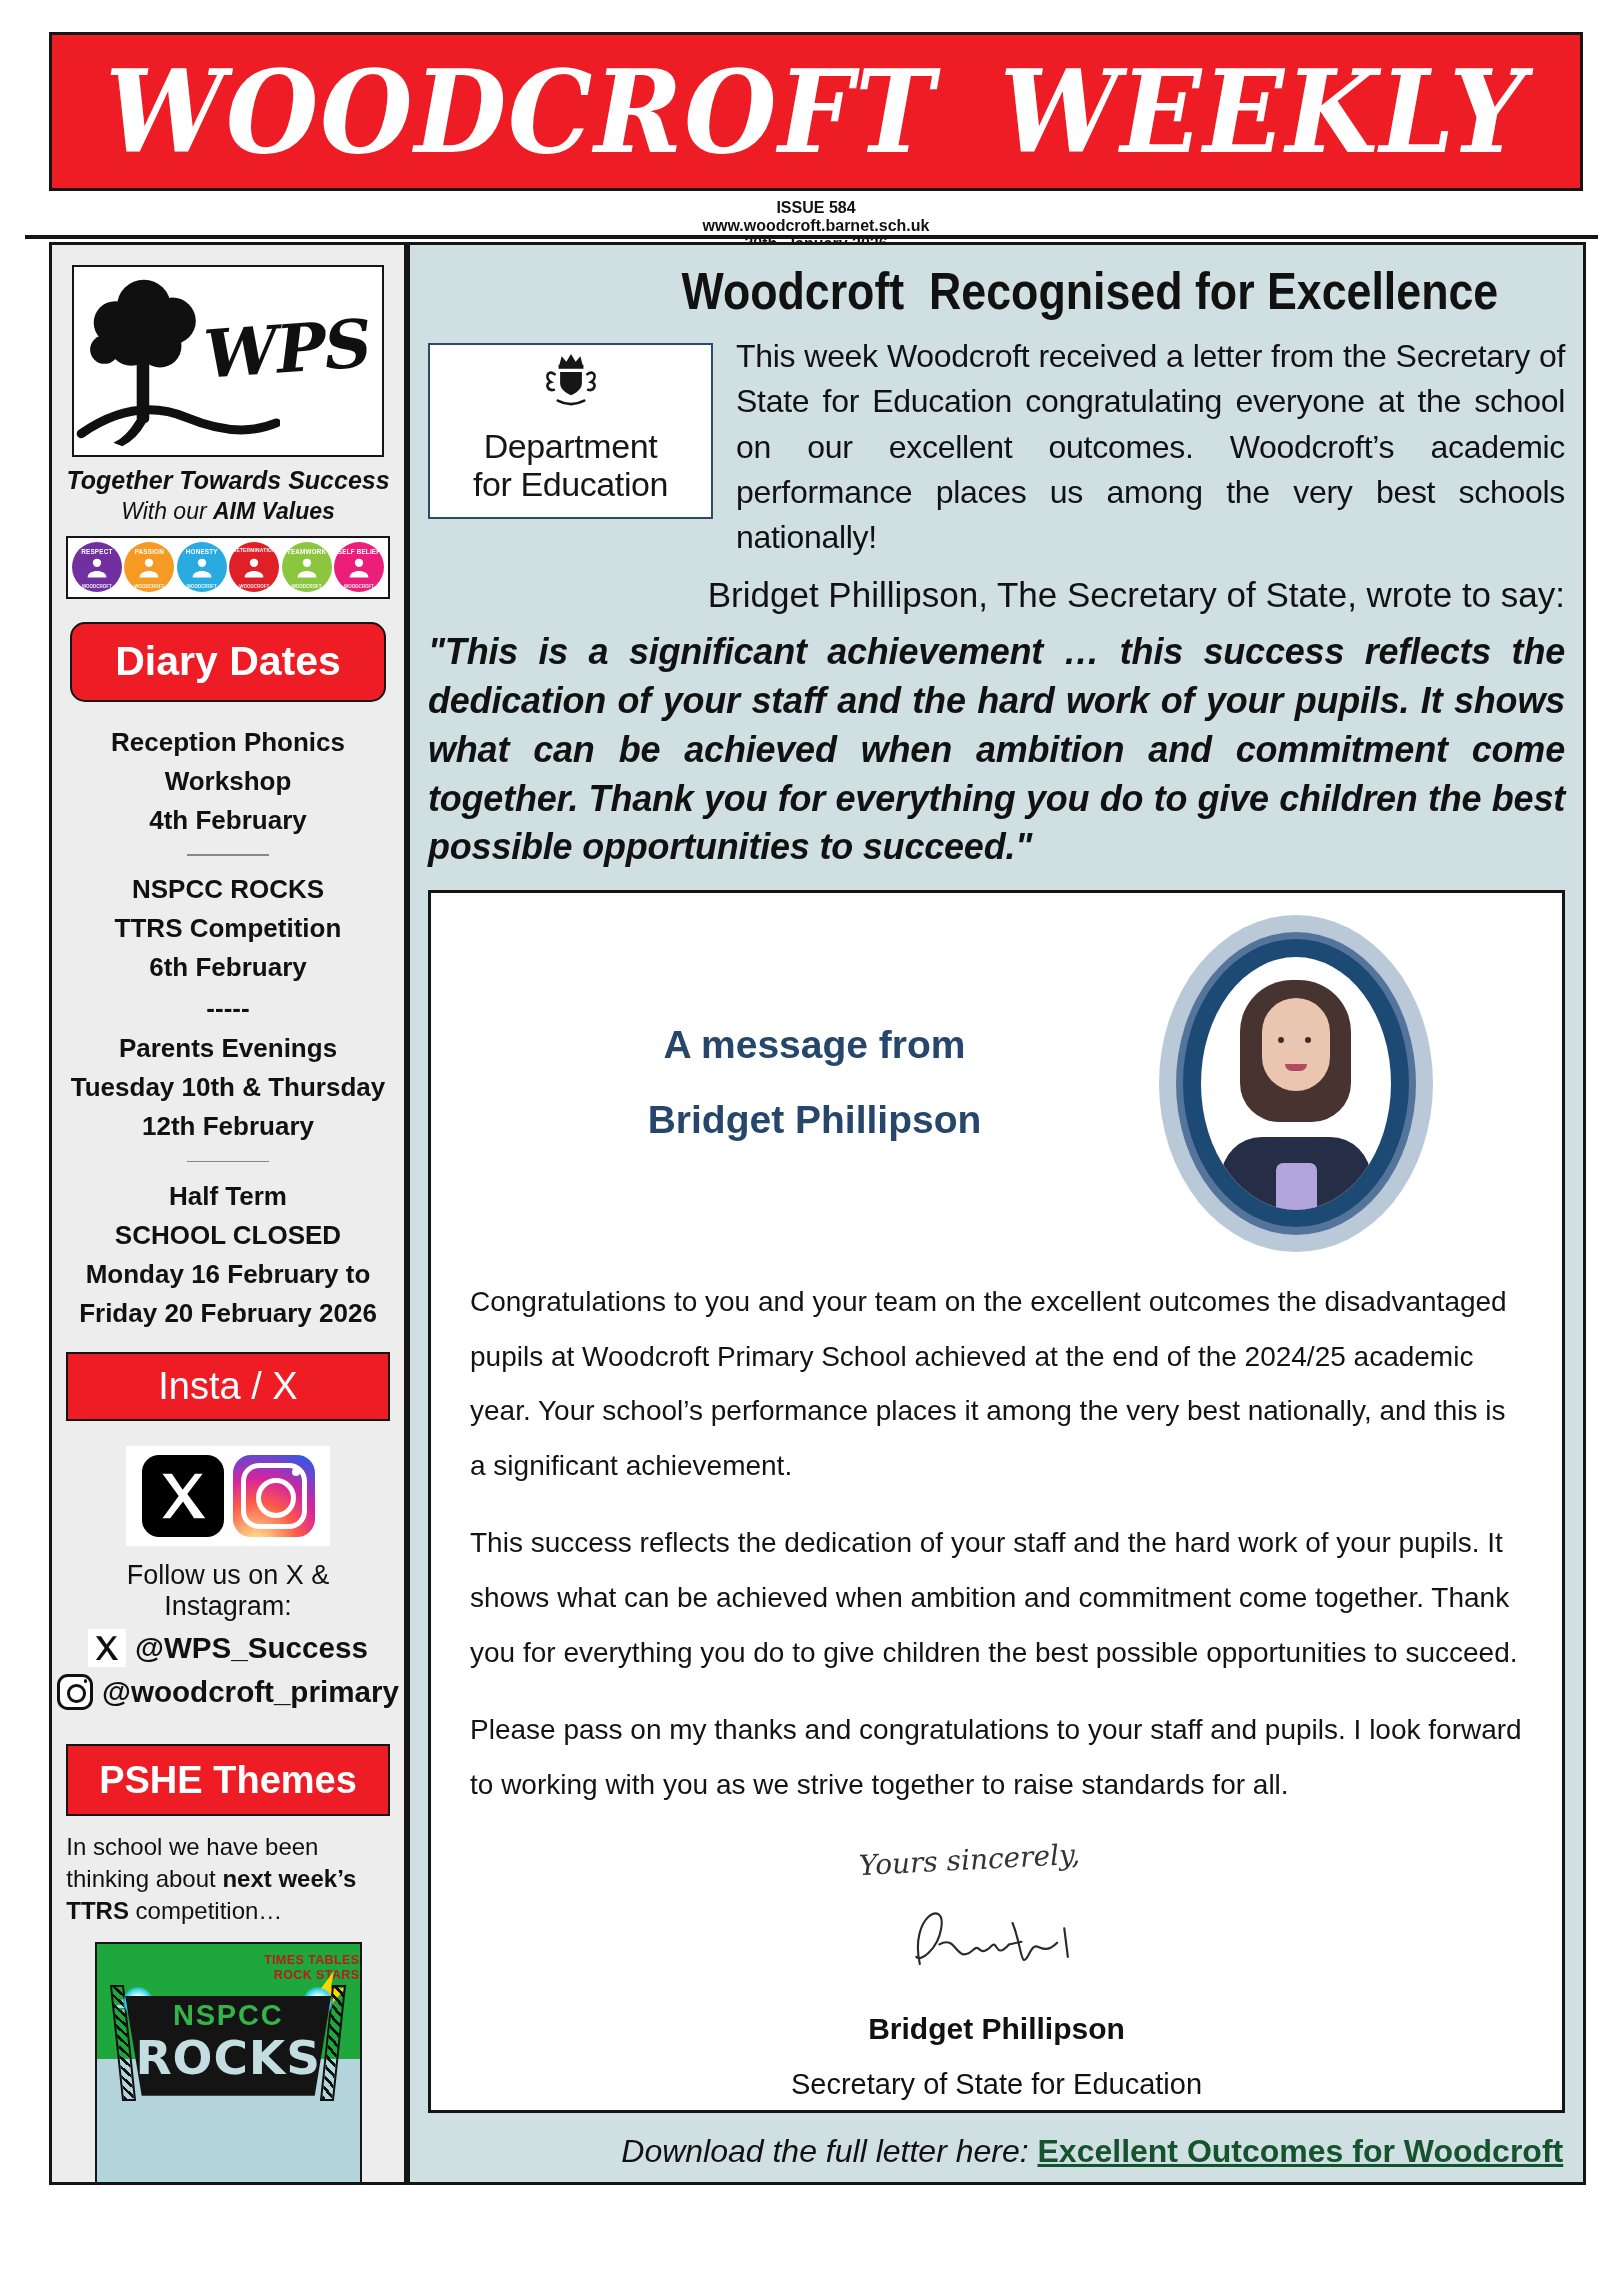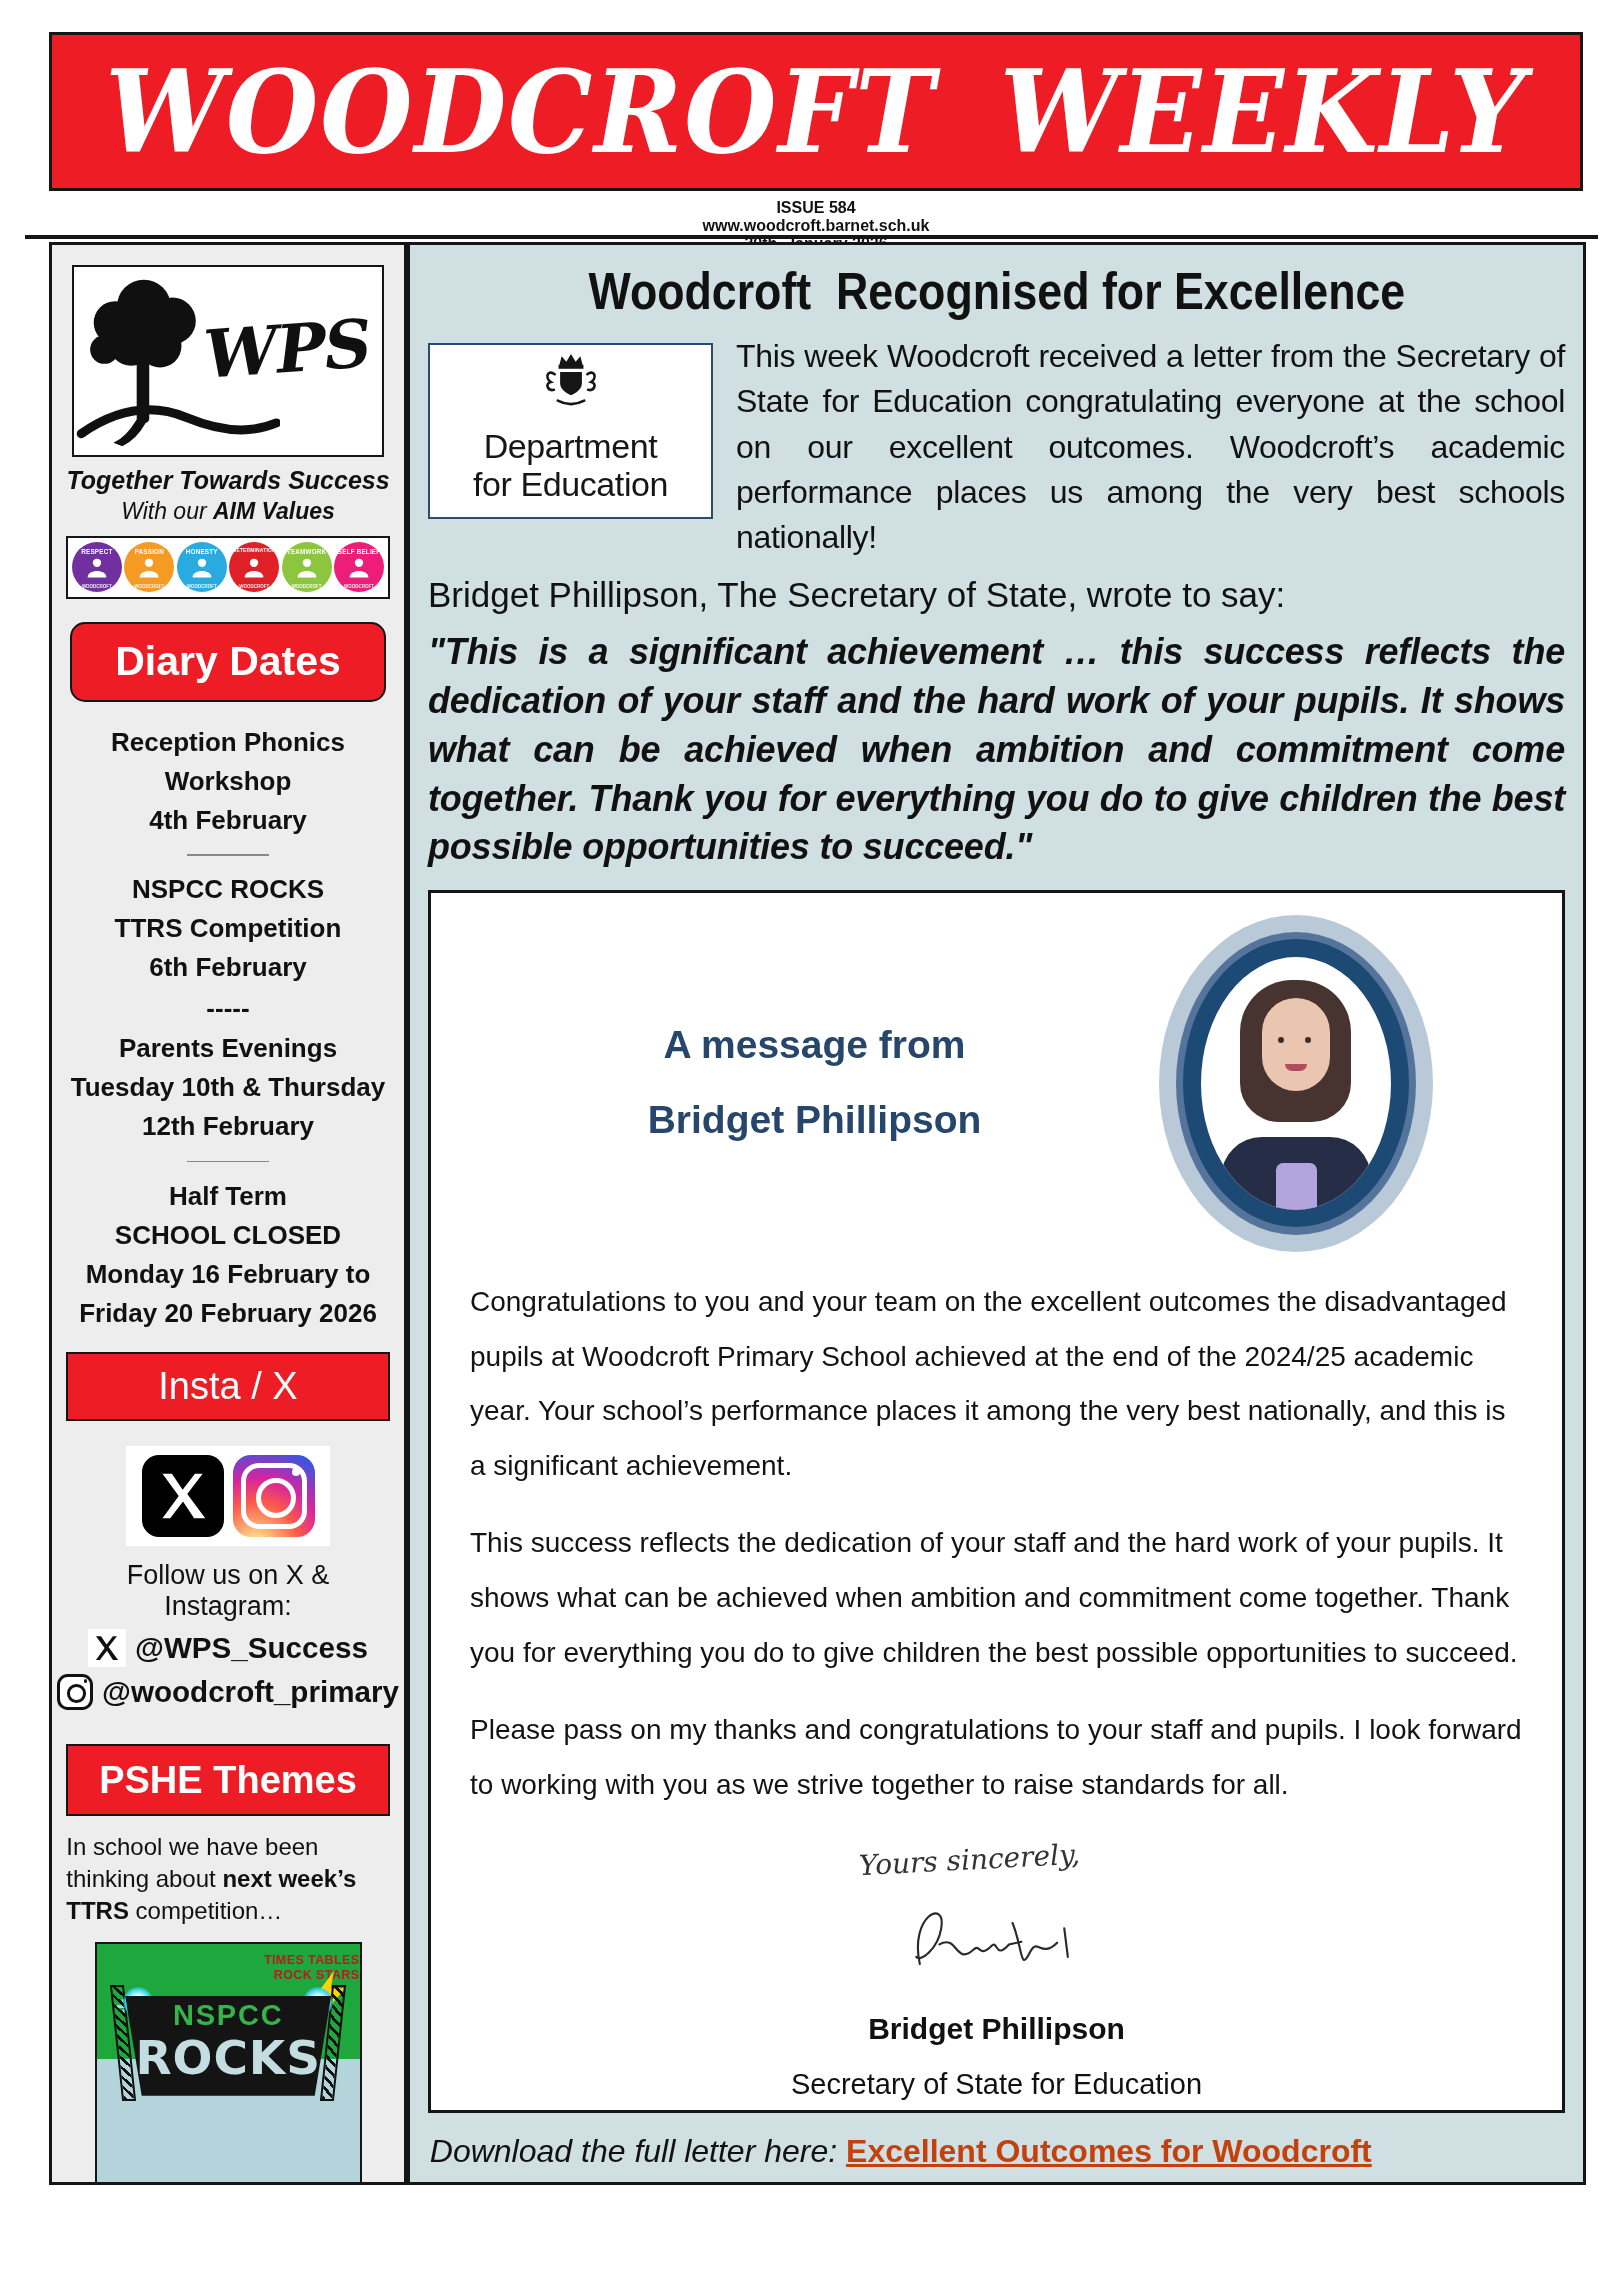--- a/index.html
+++ b/index.html
@@ -5,21 +5,21 @@
   html,body{margin:0;padding:0;}
   body{width:1623px;height:2293px;background:#ffffff;font-family:"Liberation Sans",sans-serif;color:#111;position:relative;overflow:hidden;}
   .pre{white-space:pre;}
   
   .masthead{position:absolute;left:49px;top:32px;width:1534px;height:159px;background:#ee1c24;border:3.6px solid #151515;box-sizing:border-box;display:flex;align-items:center;justify-content:center;}
   .masthead .title{font-family:"DejaVu Serif",serif;font-style:italic;font-weight:bold;color:#fff;font-size:106px;letter-spacing:1.8px;word-spacing:25px;transform:scaleY(1.08);}
   .issuebar{position:absolute;left:49px;top:199px;width:1534px;display:flex;justify-content:space-between;align-items:center;font-weight:bold;font-size:16px;flex-direction:column;}
   .toprule{position:absolute;left:25px;top:235px;width:1573px;height:3.6px;background:#151515;}
   
   .sidebar{position:absolute;left:49px;top:242px;width:358px;height:1943px;background:#ededed;border:3.6px solid #151515;box-sizing:border-box;padding:14.3px 10.7px;overflow:hidden;}
-  .main{position:absolute;left:407px;top:242px;width:1179px;height:1943px;background:#d0dfe2;border:3.6px solid #151515;box-sizing:border-box;padding:7.2px 18px 12.5px;overflow:hidden;display:flex;flex-direction:column;}
+  .main{position:absolute;left:407px;top:242px;width:1179px;height:1943px;background:#d0dfe2;border:3.6px solid #151515;box-sizing:border-box;padding:7.2px 18px 12.5px;overflow:hidden;display:flex;flex-direction:column;align-items:flex-end;}
   
   .logo-box{background:#fff;border:2.7px solid #151515;height:188px;margin:5.4px 9px 9px;position:relative;overflow:hidden;}
   .wps-script{position:absolute;right:12.5px;top:43px;font-family:"DejaVu Serif",serif;font-style:italic;font-weight:bold;font-size:66px;color:#101010;transform:rotate(-4deg);letter-spacing:-1.8px;}
   .motto1{text-align:center;font-weight:bold;font-style:italic;font-size:25px;margin-top:5.4px;}
   .motto2{text-align:center;font-style:italic;font-size:23px;margin-top:3.6px;}
   .badges{background:#fff;border:2.7px solid #151515;margin:10.7px 3.6px 0;padding:4.5px 3.6px;display:flex;justify-content:space-between;}
   .badge{width:50px;height:50px;border-radius:50%;position:relative;color:#fff;flex:0 0 auto;}
   .badge .lbl{position:absolute;top:5.4px;left:0;width:100%;text-align:center;font-size:6.3px;font-weight:bold;letter-spacing:0.2px;}
   .badge .foot{position:absolute;bottom:3.6px;left:0;width:100%;text-align:center;font-size:4.5px;font-weight:bold;opacity:.9;}
   .badge svg{position:absolute;left:50%;top:52%;transform:translate(-50%,-50%);}
@@ -79,21 +79,21 @@
   .eyeL{left:16px;} .eyeR{left:43px;}
   .lips{position:absolute;left:23px;top:66px;width:21.5px;height:7.2px;border-radius:0 0 9px 9px;background:#b34b5e;}
   .torso{position:absolute;bottom:-9px;left:19.7px;width:150px;height:82px;background:#262e47;border-radius:41px 41px 0 0;}
   .blouse{position:absolute;bottom:0;left:75px;width:41px;height:47px;background:#b2a4dc;border-radius:7.2px 7.2px 0 0;}
   .letter p{font-size:28px;line-height:1.95;margin:23px 0;color:#131313;}
   .valediction{text-align:center;font-family:"DejaVu Serif",serif;font-style:italic;font-size:28px;color:#333;transform:rotate(-3deg) translateX(-27px);margin-top:30px;}
   .signature{display:block;margin:7.2px auto 0;}
   .sig-name{text-align:center;font-weight:bold;font-size:30px;margin-top:23px;}
   .sig-role{text-align:center;font-size:29px;margin-top:21.5px;}
   .download{margin:19.7px 1.8px 0;font-size:32px;font-style:italic;flex:0 0 auto;}
-  .download a{color:#c2410c;font-weight:bold;font-style:normal;text-decoration:underline;}
+  .download a{color:#14532d;font-weight:bold;font-style:normal;text-decoration:underline;}
 </style>
 </head>
 <body>
 
 <div class="masthead">
   <div class="title">WOODCROFT  WEEKLY</div>
 </div>
 <div class="issuebar">
   <span>ISSUE 584</span>
   <span>www.woodcroft.barnet.sch.uk</span>

